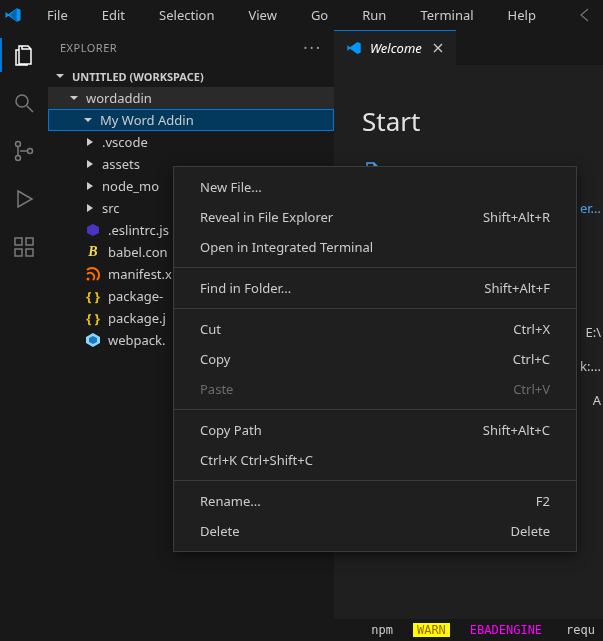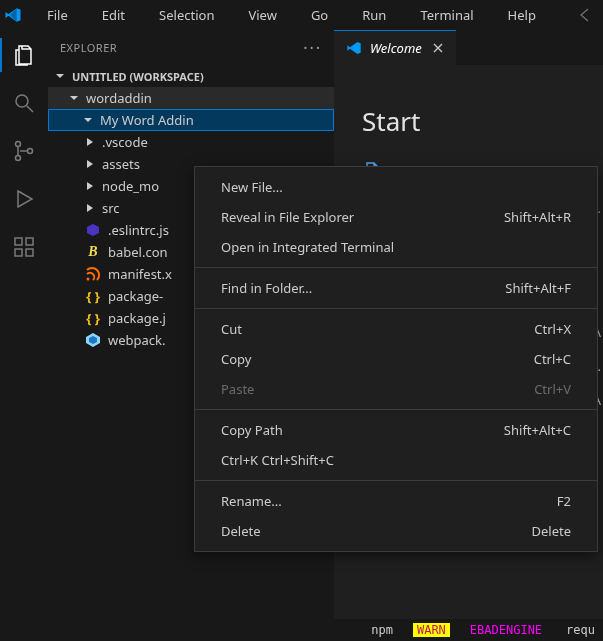--- a/index.html
+++ b/index.html
@@ -32,30 +32,30 @@
   .editor-group { flex: 1; background: #1f1f1f; display: flex; flex-direction: column; min-width: 0; }
   .tabbar { height: 35px; background: #181818; display: flex; align-items: stretch; }
   .tab { display: flex; align-items: center; gap: 8px; padding: 0 10px 0 12px; background: #1f1f1f; border-top: 1px solid #0078d4; font-style: italic; color: #ffffff; text-align: right; }
   .tab .close { width: 16px; height: 16px; display: flex; align-items: center; justify-content: center; }
   .editor-body { flex: 1; padding: 38px 0 0 28px; }
   .big-heading { font-size: 26px; font-weight: 400; color: #e2e2e2; }
   .start-row { margin-top: 22px; display: flex; align-items: center; gap: 10px; color: #4daafc; }
   .link-extra { margin-top: 18px; color:#4daafc; text-align:right; padding-right: 2px; }
   .row-plain { color:#cccccc; text-align:right; padding-right: 2px; margin-top:16px; }
   
-  .context-menu { position: absolute; left: 194px; top: 166px; width: 404px; background: #1f1f1f; border: 1px solid #3c3c3c; box-shadow: 0 4px 12px rgba(0,0,0,.5); padding: 5px 0; z-index: 100; }
+  .context-menu { position: absolute; left: 173px; top: 166px; width: 404px; background: #1f1f1f; border: 1px solid #3c3c3c; box-shadow: 0 4px 12px rgba(0,0,0,.5); padding: 5px 0; z-index: 100; }
   .ctx-item { height: 30px; display: flex; align-items: center; justify-content: space-between; padding: 0 26px; color: #cccccc; cursor: pointer; font-size: 13px; }
   .ctx-item.disabled { color: #6b6b6b; cursor: default; }
   .ctx-sep { height: 1px; background: #3c3c3c; margin: 5px 0; }
   .ctx-shortcut { color: inherit; }
   
   .statusbar { height: 22px; background: #181818; display: flex; align-items: center; justify-content: flex-end; padding: 0 4px; font-family: ui-monospace, Menlo, Consolas, monospace; font-size: 12px; gap: 16px;}
   .sb-chunk { padding: 0 4px; }
   .npm { color:#cccccc; }
-  .warn { background:#ffff00; color:#be185d; }
+  .warn { background:#ffff00; color:#a16207; }
   .ebad { color:#ff00ff; }
   .requ { color:#cccccc; }
   .dots { font-size: 16px; letter-spacing: 2px; }
   .file-name { overflow: hidden; text-overflow: ellipsis; }
   .right-pane { position: relative; }
   
   svg { display: block; }
 </style>
 </head>
 <body>

